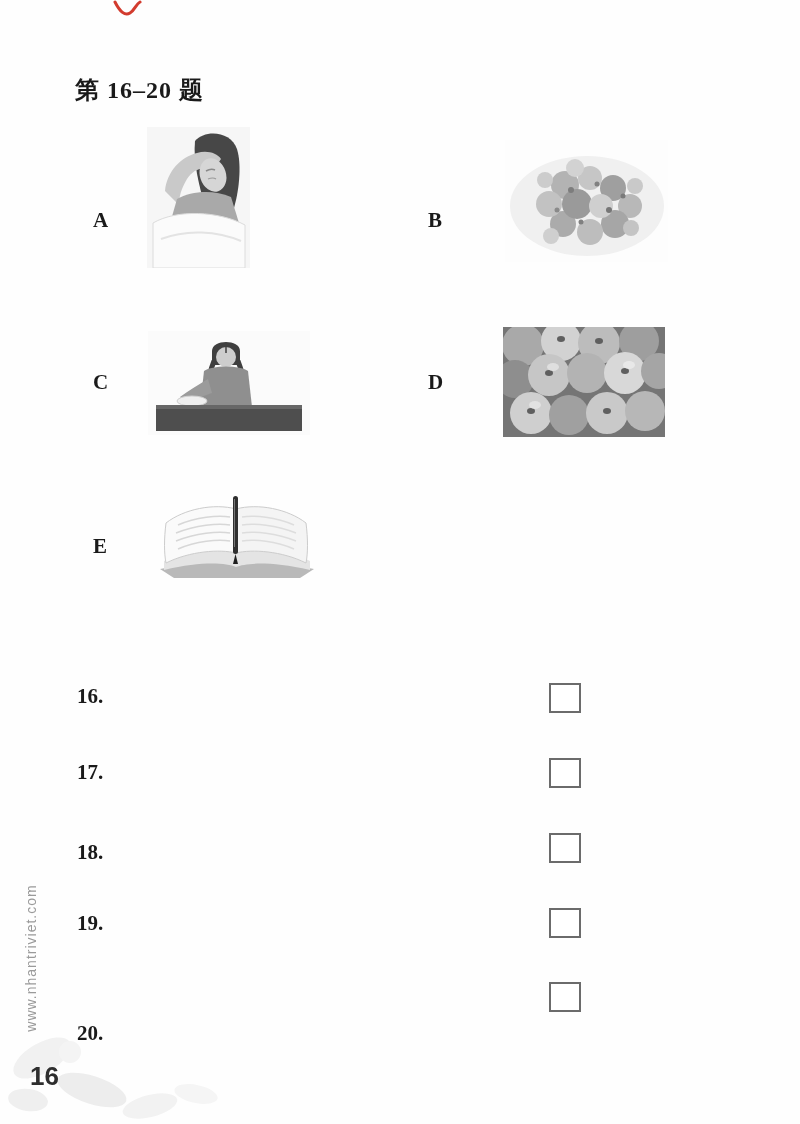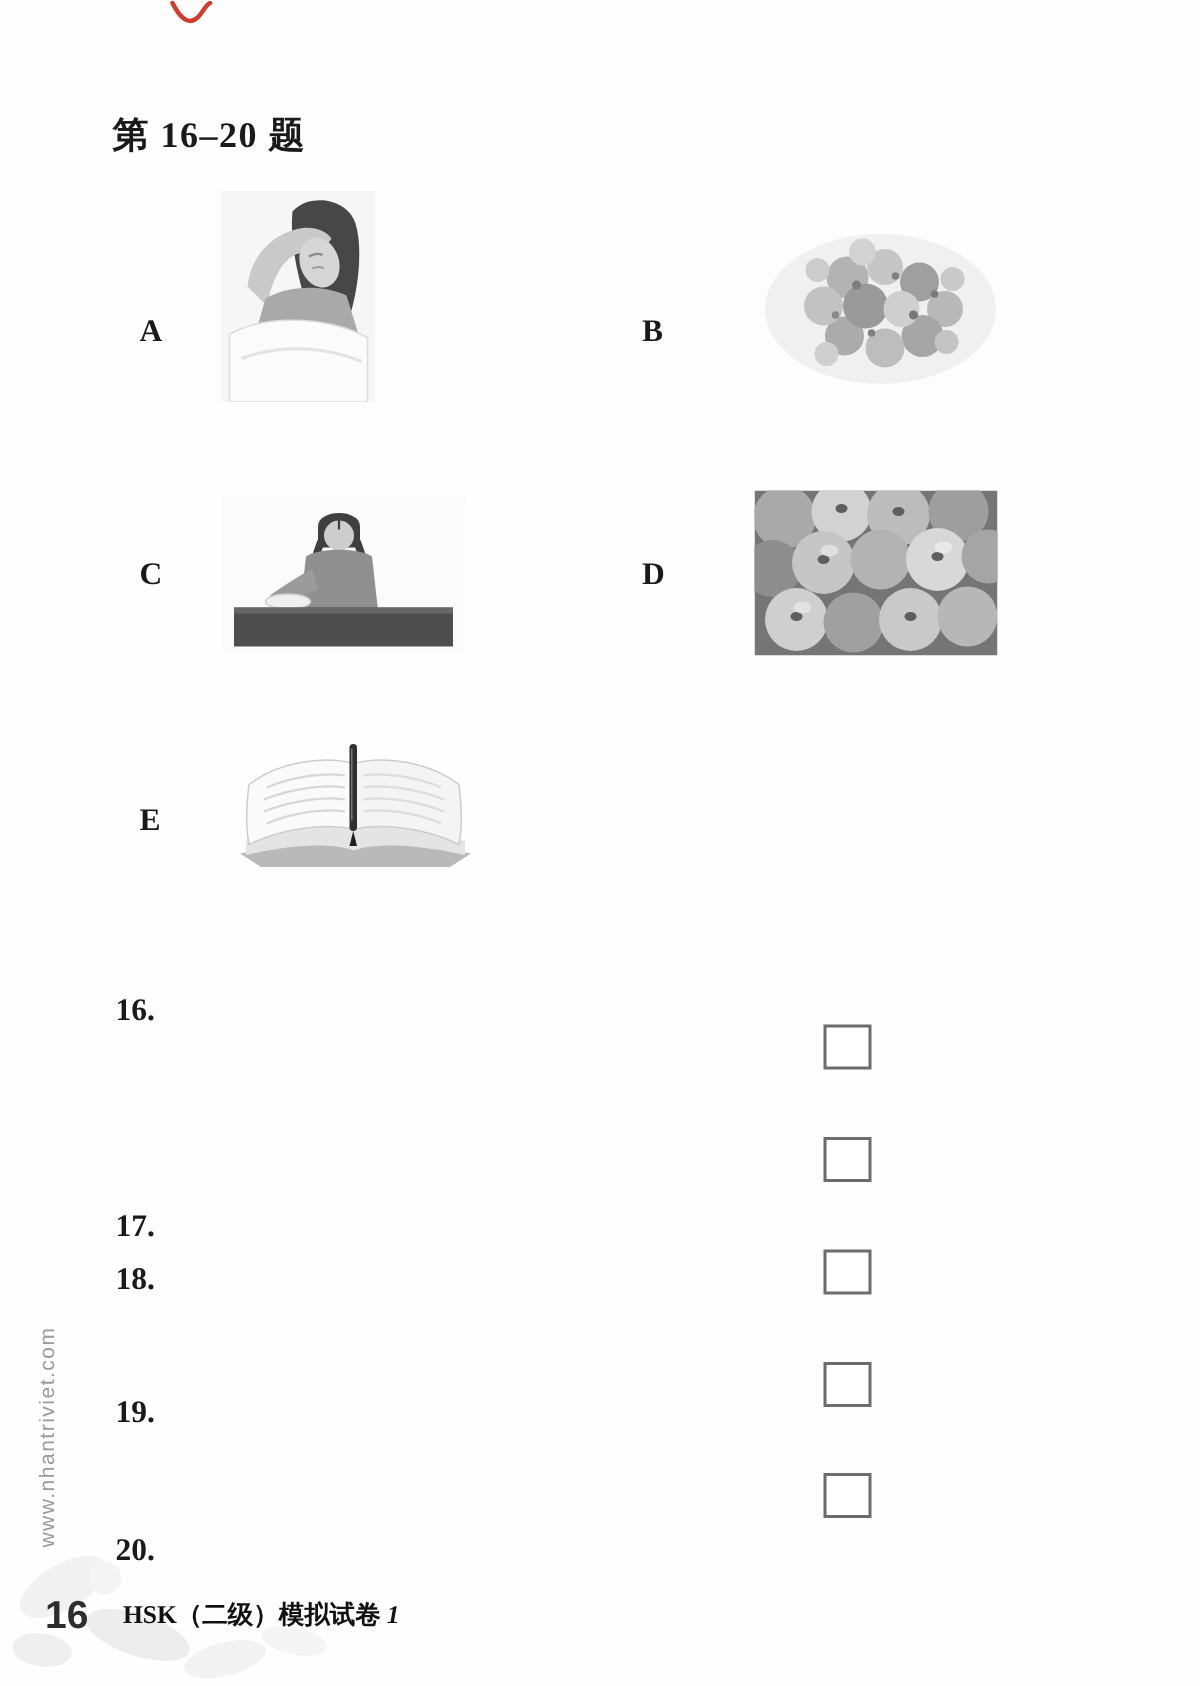--- a/index.html
+++ b/index.html
@@ -46,22 +46,22 @@
   .img-c { left: 148px; top: 331px; width: 162px; height: 104px; }
   .img-d { left: 503px; top: 327px; width: 162px; height: 110px; }
   .img-e { left: 150px; top: 491px; width: 172px; height: 91px; }
   .q-number {
     position: absolute;
     left: 77px;
     font-size: 21px;
     font-weight: bold;
     font-family: "Liberation Serif", serif;
   }
-  .q16 { top: 661px; } .q17 { top: 760px; margin-top: 45px; } .q18 { top: 840px; }
-  .q19 { top: 911px; margin-top: 18px; } .q20 { top: 985px; margin-top: 36px; }
+  .q16 { top: 684px; } .q17 { top: 760px; } .q18 { top: 840px; }
+  .q19 { top: 911px; } .q20 { top: 985px; margin-top: 36px; }
   .answer-box {
     position: absolute;
     left: 549px;
     width: 32px;
     height: 30px;
     border: 2px solid #6b6b6b;
     background: #ffffff;
   }
   .b16 { top: 683px; } .b17 { top: 758px; } .b18 { top: 833px; }
   .b19 { top: 908px; } .b20 { top: 982px; }
@@ -223,17 +223,14 @@
   <svg class="corner-deco" viewBox="0 0 260 116">
     <ellipse cx="42" cy="50" rx="32" ry="15" fill="#f1f1f1" transform="rotate(-30 42 50)"></ellipse>
     <ellipse cx="92" cy="82" rx="36" ry="14" fill="#ededed" transform="rotate(18 92 82)"></ellipse>
     <ellipse cx="28" cy="92" rx="20" ry="11" fill="#efefef" transform="rotate(8 28 92)"></ellipse>
     <ellipse cx="150" cy="98" rx="28" ry="11" fill="#f2f2f2" transform="rotate(-14 150 98)"></ellipse>
     <circle cx="70" cy="44" r="11" fill="#f4f4f4"></circle>
     <ellipse cx="196" cy="86" rx="22" ry="9" fill="#f5f5f5" transform="rotate(12 196 86)"></ellipse>
   </svg>
 
   <div class="footer-page-num">16</div>
-  <div class="footer-title">
-    <span>HSK（二级）模拟试卷</span><span class="vol">1</span>
-  </div>
 
 </div>
 
 </body></html>

